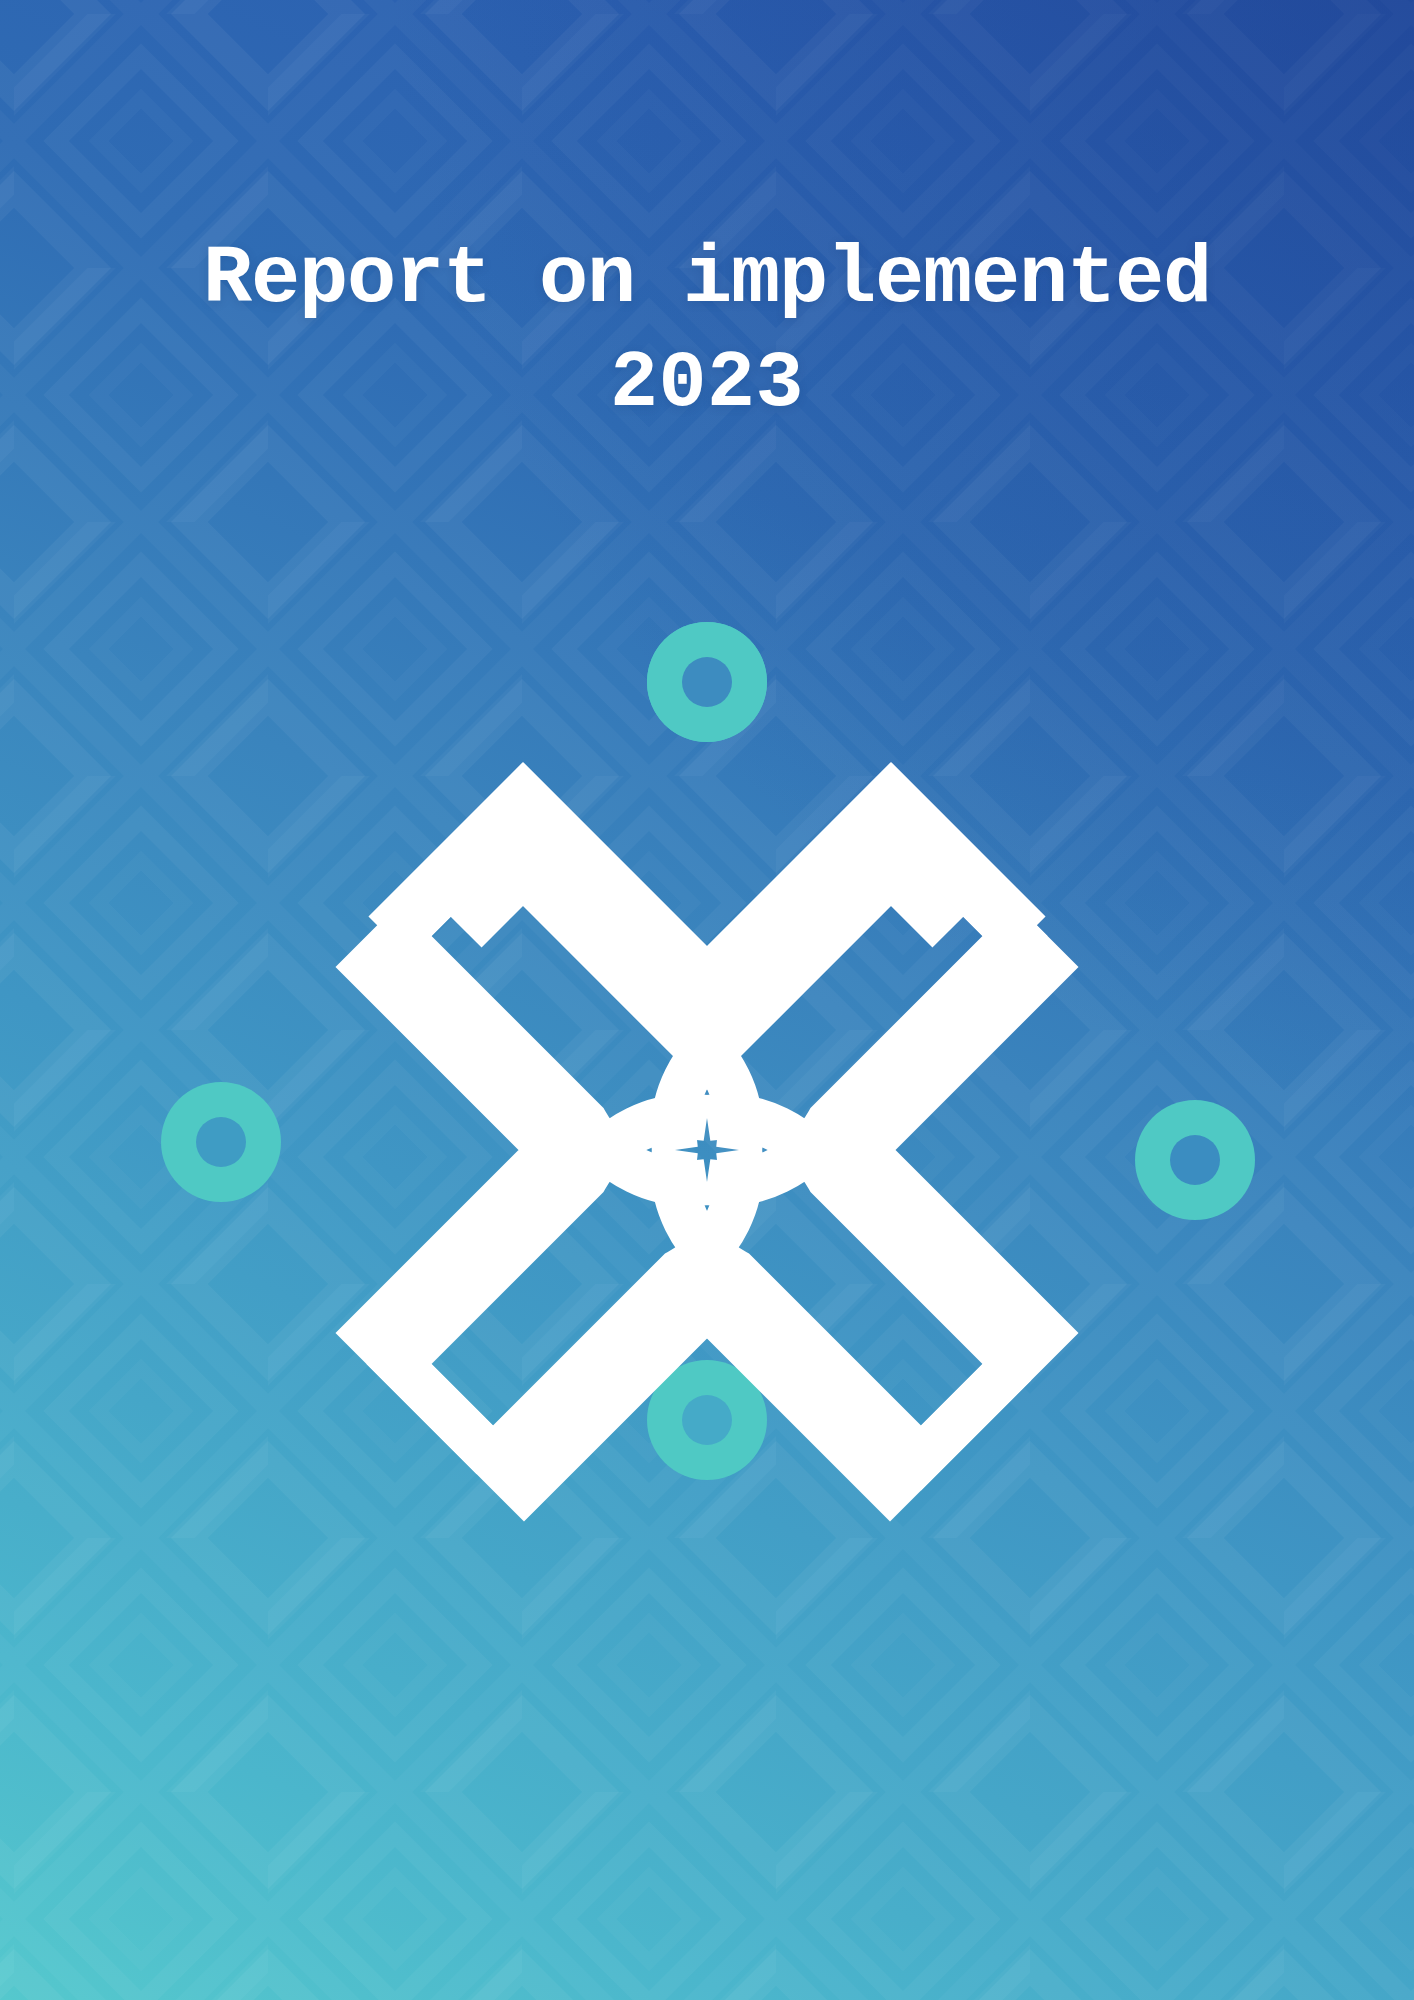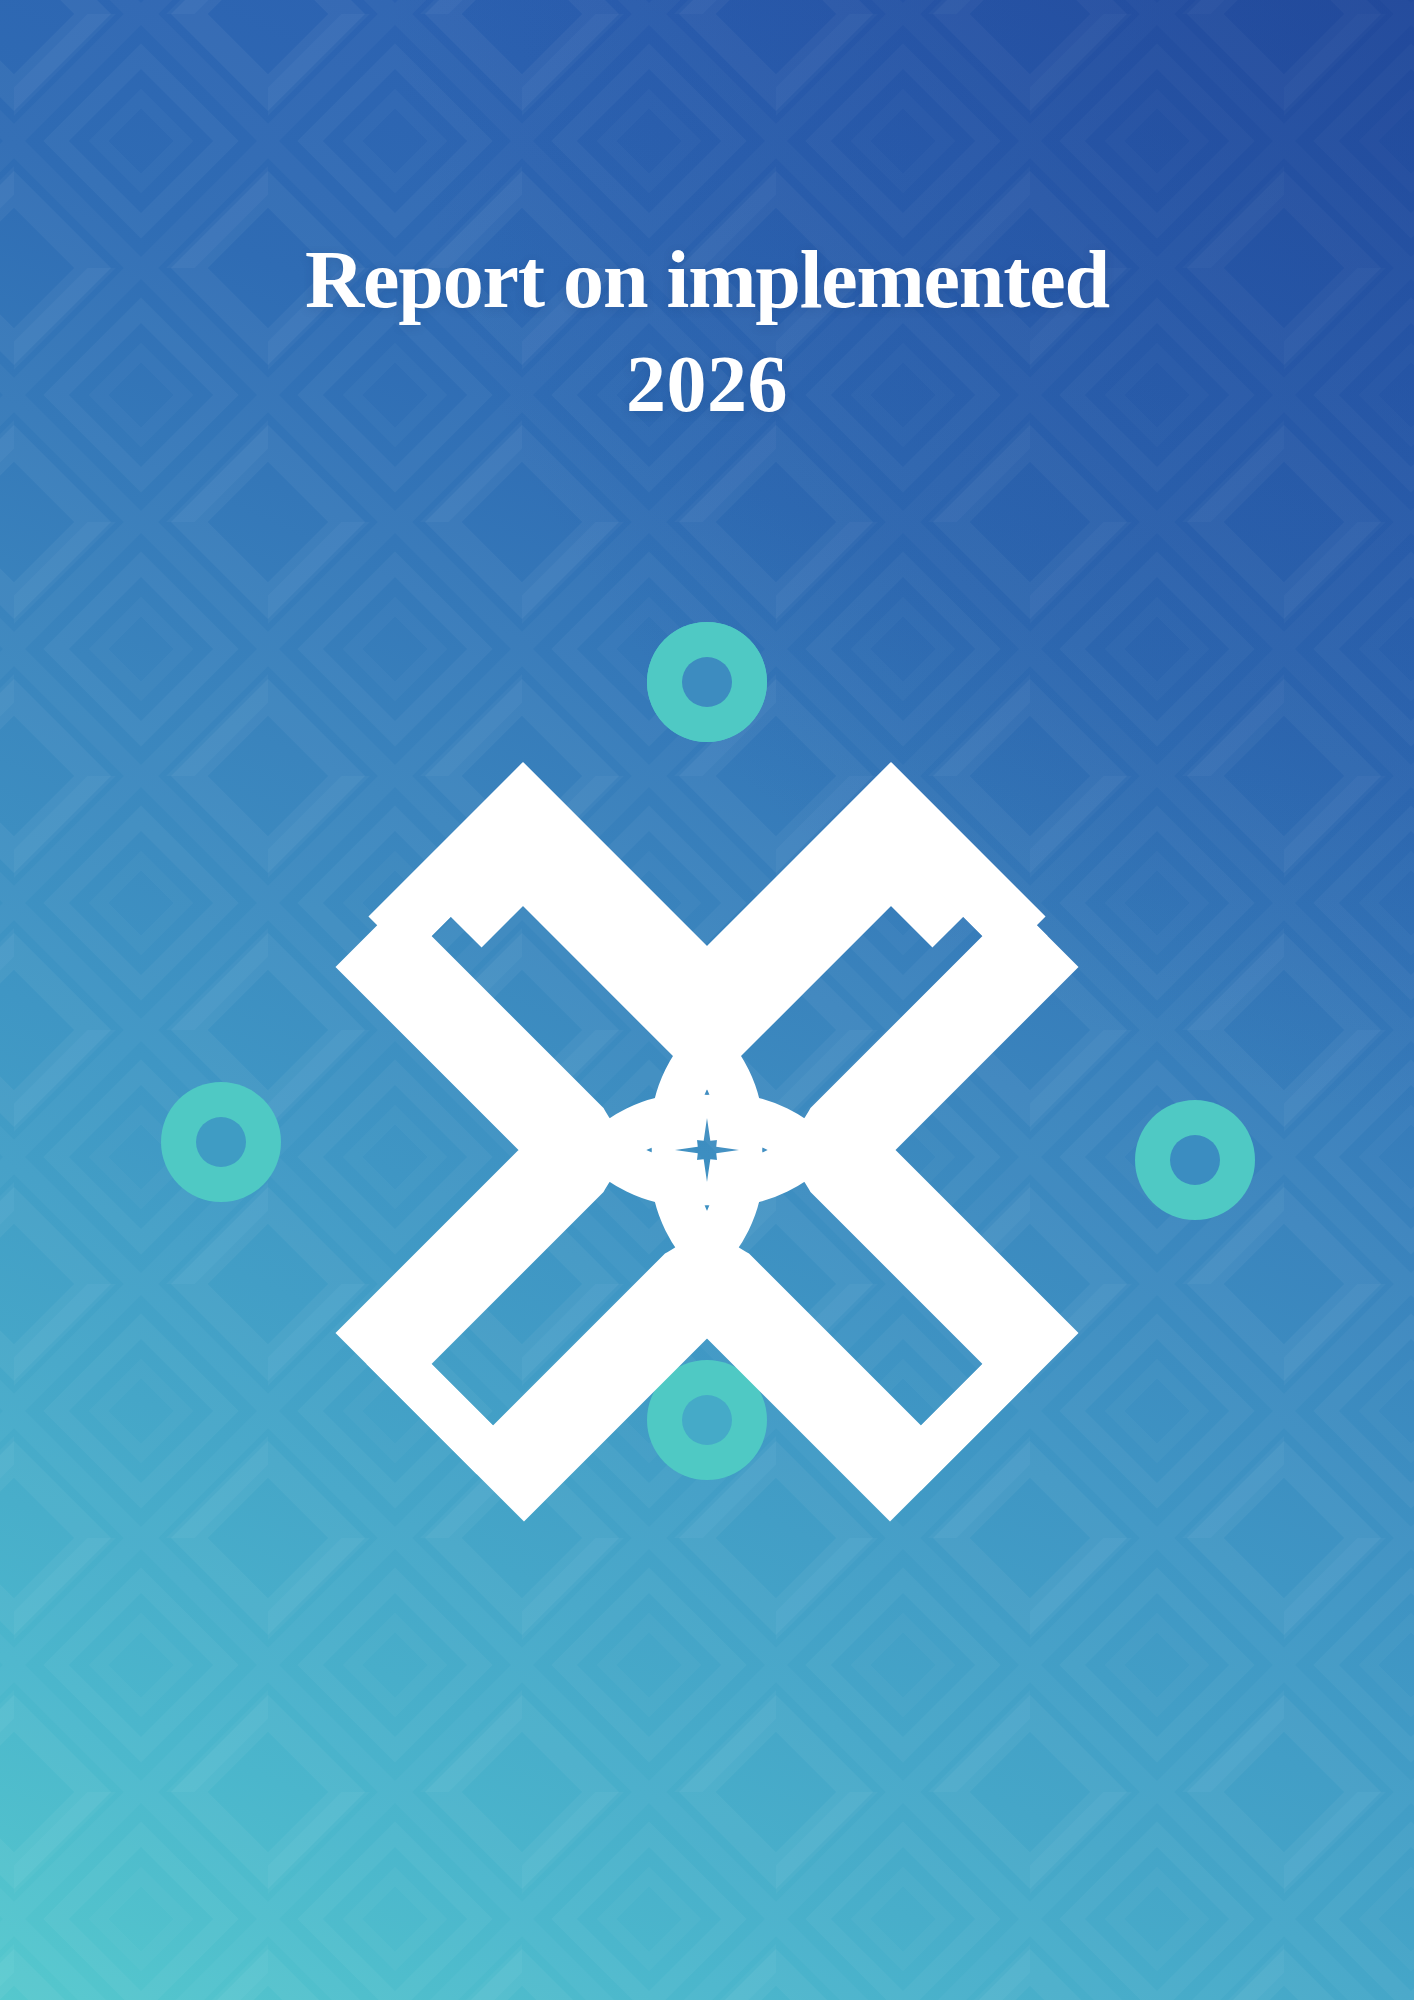--- a/index.html
+++ b/index.html
@@ -3,21 +3,21 @@
 <meta charset="utf-8">
 <style>
   html,body{margin:0;padding:0;background:#10314f;}
   *{box-sizing:border-box;}
 
   .page{
     position:relative;
     width:1414px;
     height:2000px;
     overflow:hidden;
-    font-family:Liberation Serif, serif;
+    font-family:Liberation Mono, monospace;
   }
 
   
   .bg-gradient{
     position:absolute; inset:0;
     background:linear-gradient(205deg,
         #2953a8 0%,
         #2b5fb0 14%,
         #2f6cb4 30%,
         #3a84bd 48%,
@@ -106,21 +106,21 @@
         </pattern>
       </defs>
       <rect x="0" y="0" width="1814" height="2400" fill="url(#diamondTile)"></rect>
     </svg>
   </div>
 
   <div class="bg-vignette"></div>
 
   <div class="title-block">
     <div class="title-line">Report on implemented</div>
-    <div class="title-line year">2026</div>
+    <div class="title-line year">2023</div>
   </div>
 
   <div class="emblem-wrap">
     <div class="emblem">
       <svg viewBox="0 0 1060 880" xmlns="http://www.w3.org/2000/svg">
 
         <g>
           <path fill="#4fc9c4" fill-rule="evenodd" d="M530 2 A60 60 0 1 1 529.9 2 Z M530 38 A24 24 0 1 0 530.1 38 Z"></path>
           <circle cx="530" cy="62" r="60" fill="#4fc9c4"></circle>
           <circle cx="530" cy="62" r="25" fill="#3d8cc0"></circle>

